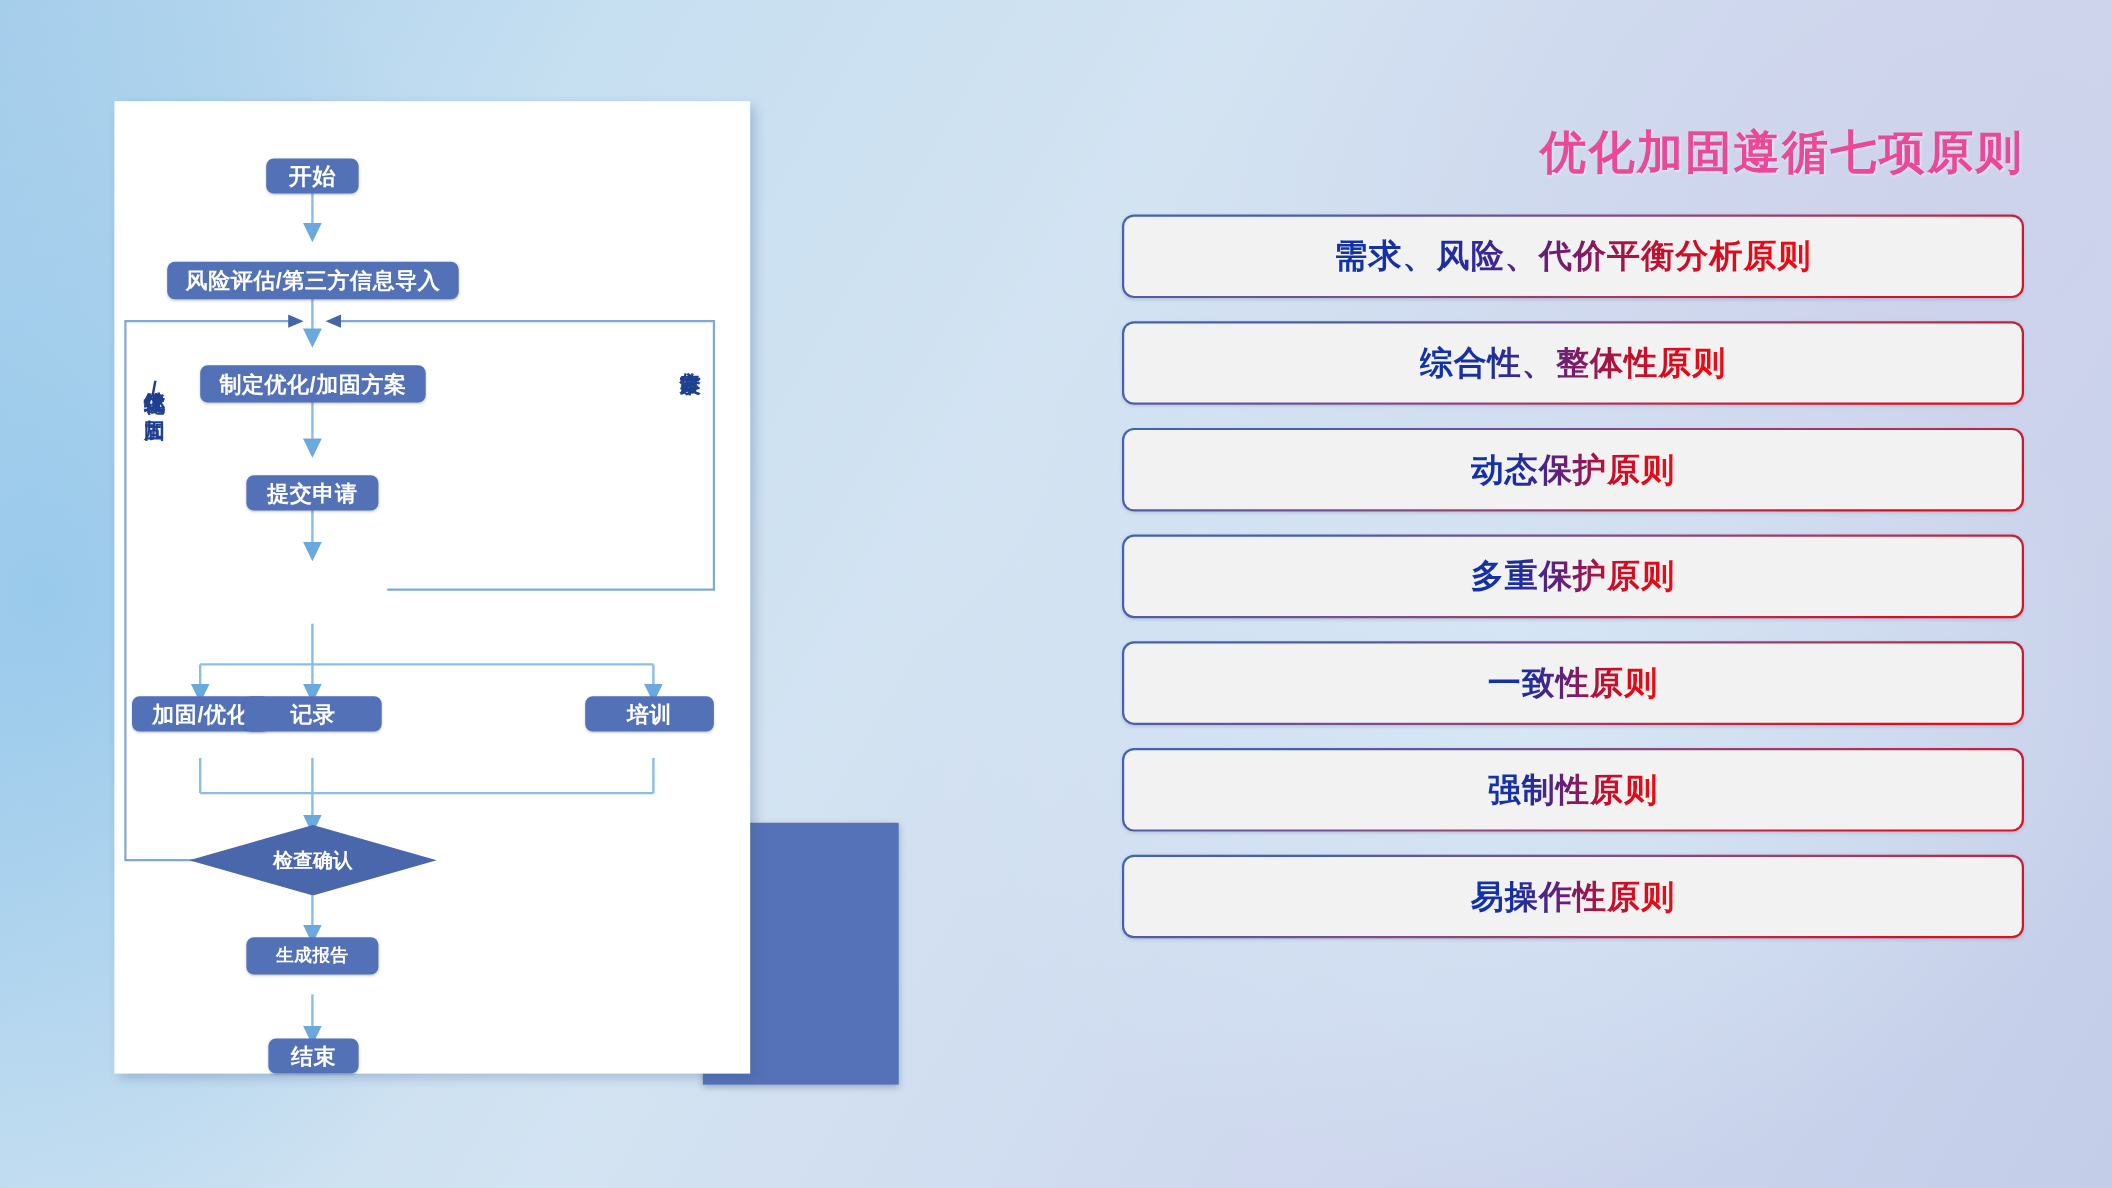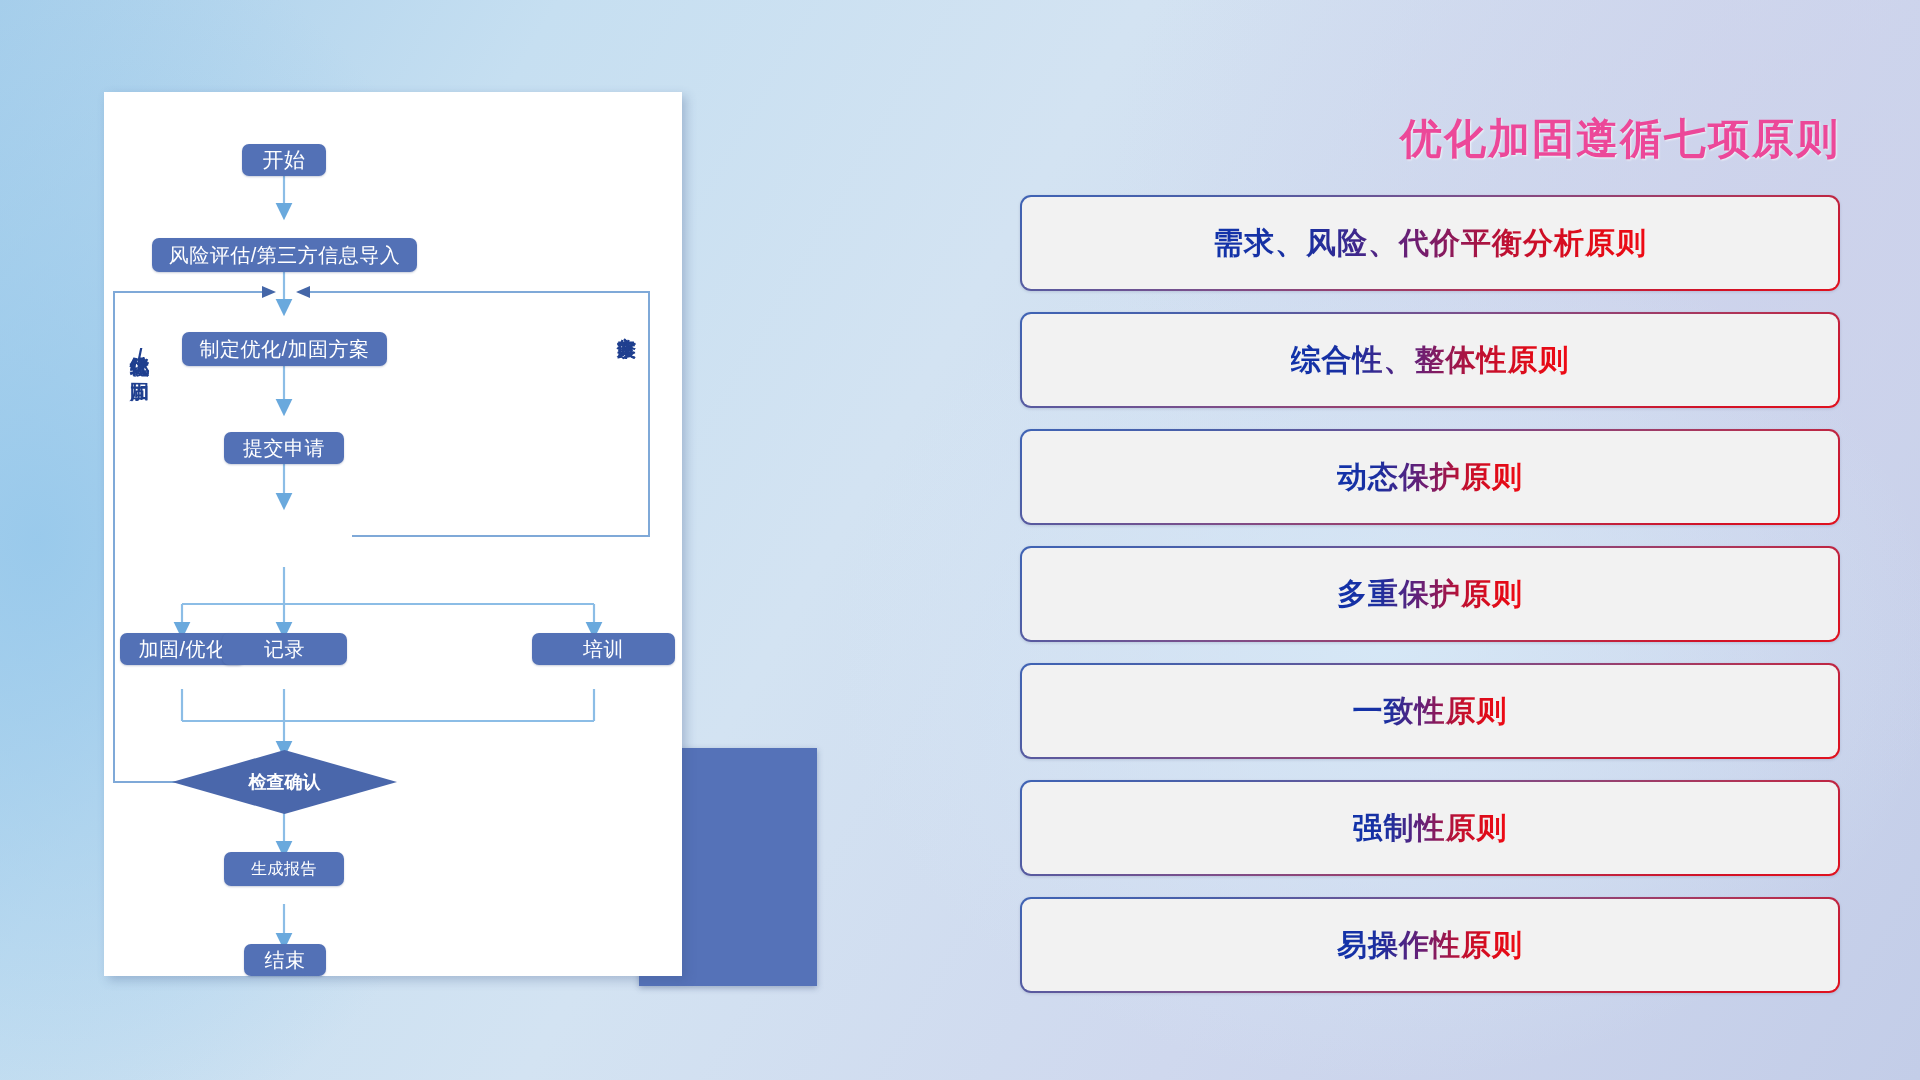--- a/index.html
+++ b/index.html
@@ -51,21 +51,21 @@
 
   
   .node {
     position: absolute;
     background: #5371b6;
     color: #ffffff;
     border-radius: 7px;
     display: flex;
     align-items: center;
     justify-content: center;
-    font-weight: normal;
+    font-weight: bold;
     font-size: 20px;
     letter-spacing: 0.5px;
     white-space: nowrap;
     box-shadow: 0 1px 2px rgba(40,60,110,0.25);
     z-index: 4;
   }
   .diamond-wrap {
     position: absolute;
     z-index: 4;
   }
@@ -130,21 +130,21 @@
   #principle-list {
     margin-top: 25px;
     display: flex;
     flex-direction: column;
     gap: 21px;
   }
   .principle-card {
     position: relative;
     height: 72px;
     border-radius: 11px;
-    padding: 12px;
+    padding: 2px;
     background: linear-gradient(160deg,
                 #3f63b4 0%, #4a5fa8 18%, #7c4e8a 42%,
                 #b23254 68%, #d21126 88%, #e0121f 100%);
     box-shadow: 0 1px 3px rgba(60,70,110,0.18);
   }
   .principle-inner {
     position: absolute;
     inset: 2px;
     border-radius: 9px;
     background: #f2f2f2;
@@ -227,21 +227,21 @@
 
       <div class="node" style="left:78px; top:240px; width:205px; height:34px; font-size:20px;">制定优化/加固方案</div>
 
       <div class="node" style="left:120px; top:340px; width:120px; height:32px; font-size:20px;">提交申请</div>
 
 
       <div class="node" style="left:16px; top:541px; width:125px; height:32px; font-size:20px;">加固/优化</div>
 
       <div class="node" style="left:118px; top:541px; width:125px; height:32px; font-size:20px;">记录</div>
 
-      <div class="node" style="left:428px; top:541px; width:143px; height:32px; font-size:20px;">培训</div>
+      <div class="node" style="left:428px; top:541px; width:117px; height:32px; font-size:20px;">培训</div>
 
       <div class="diamond-wrap" style="left:68px; top:658px; width:225px; height:64px;">
         <svg class="diamond-shape" viewBox="0 0 225 64" preserveAspectRatio="none">
           <polygon points="112.5,0 225,32 112.5,64 0,32" fill="#4a67ab"></polygon>
         </svg>
         <div class="diamond-label">检查确认</div>
       </div>
 
       <div class="node" style="left:120px; top:760px; width:120px; height:34px; font-size:16px;">生成报告</div>
 

